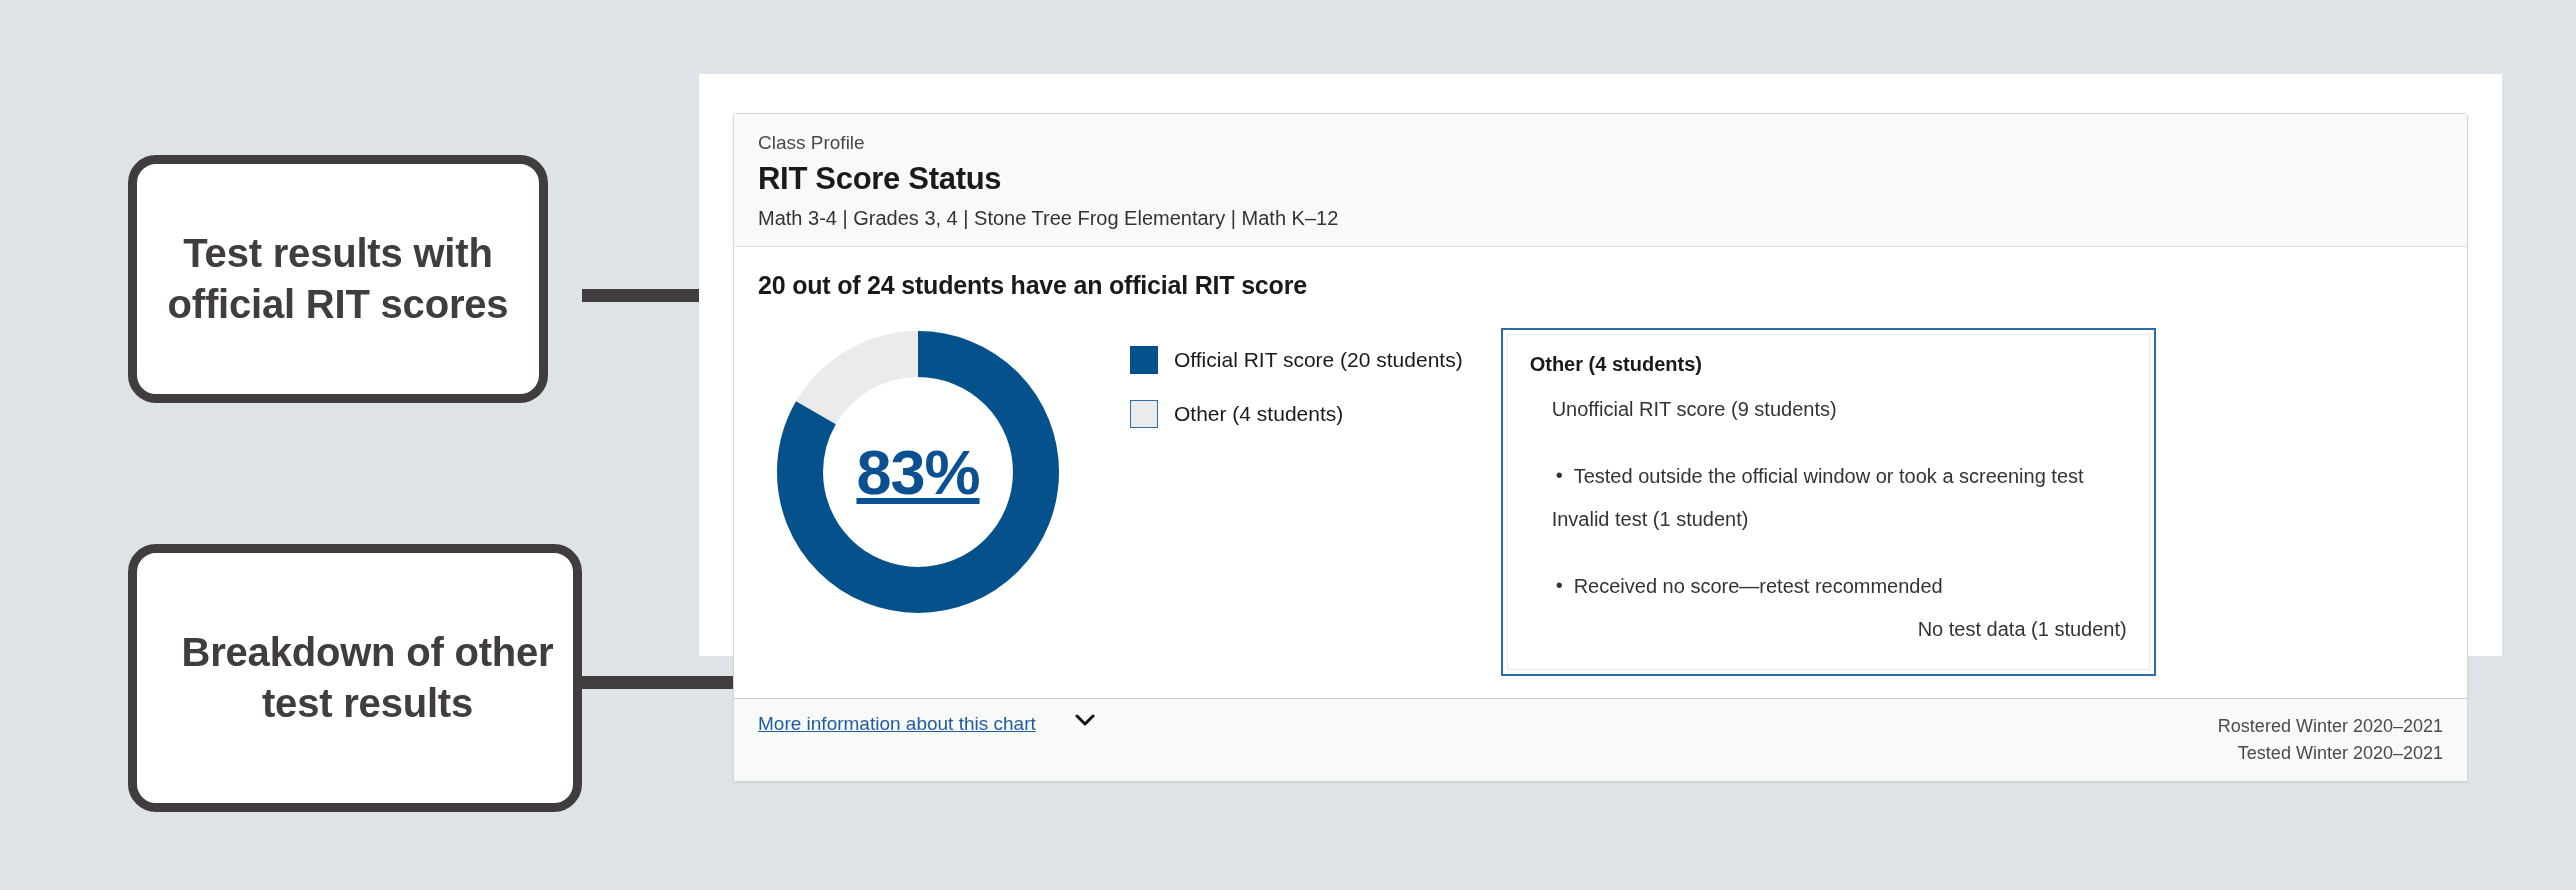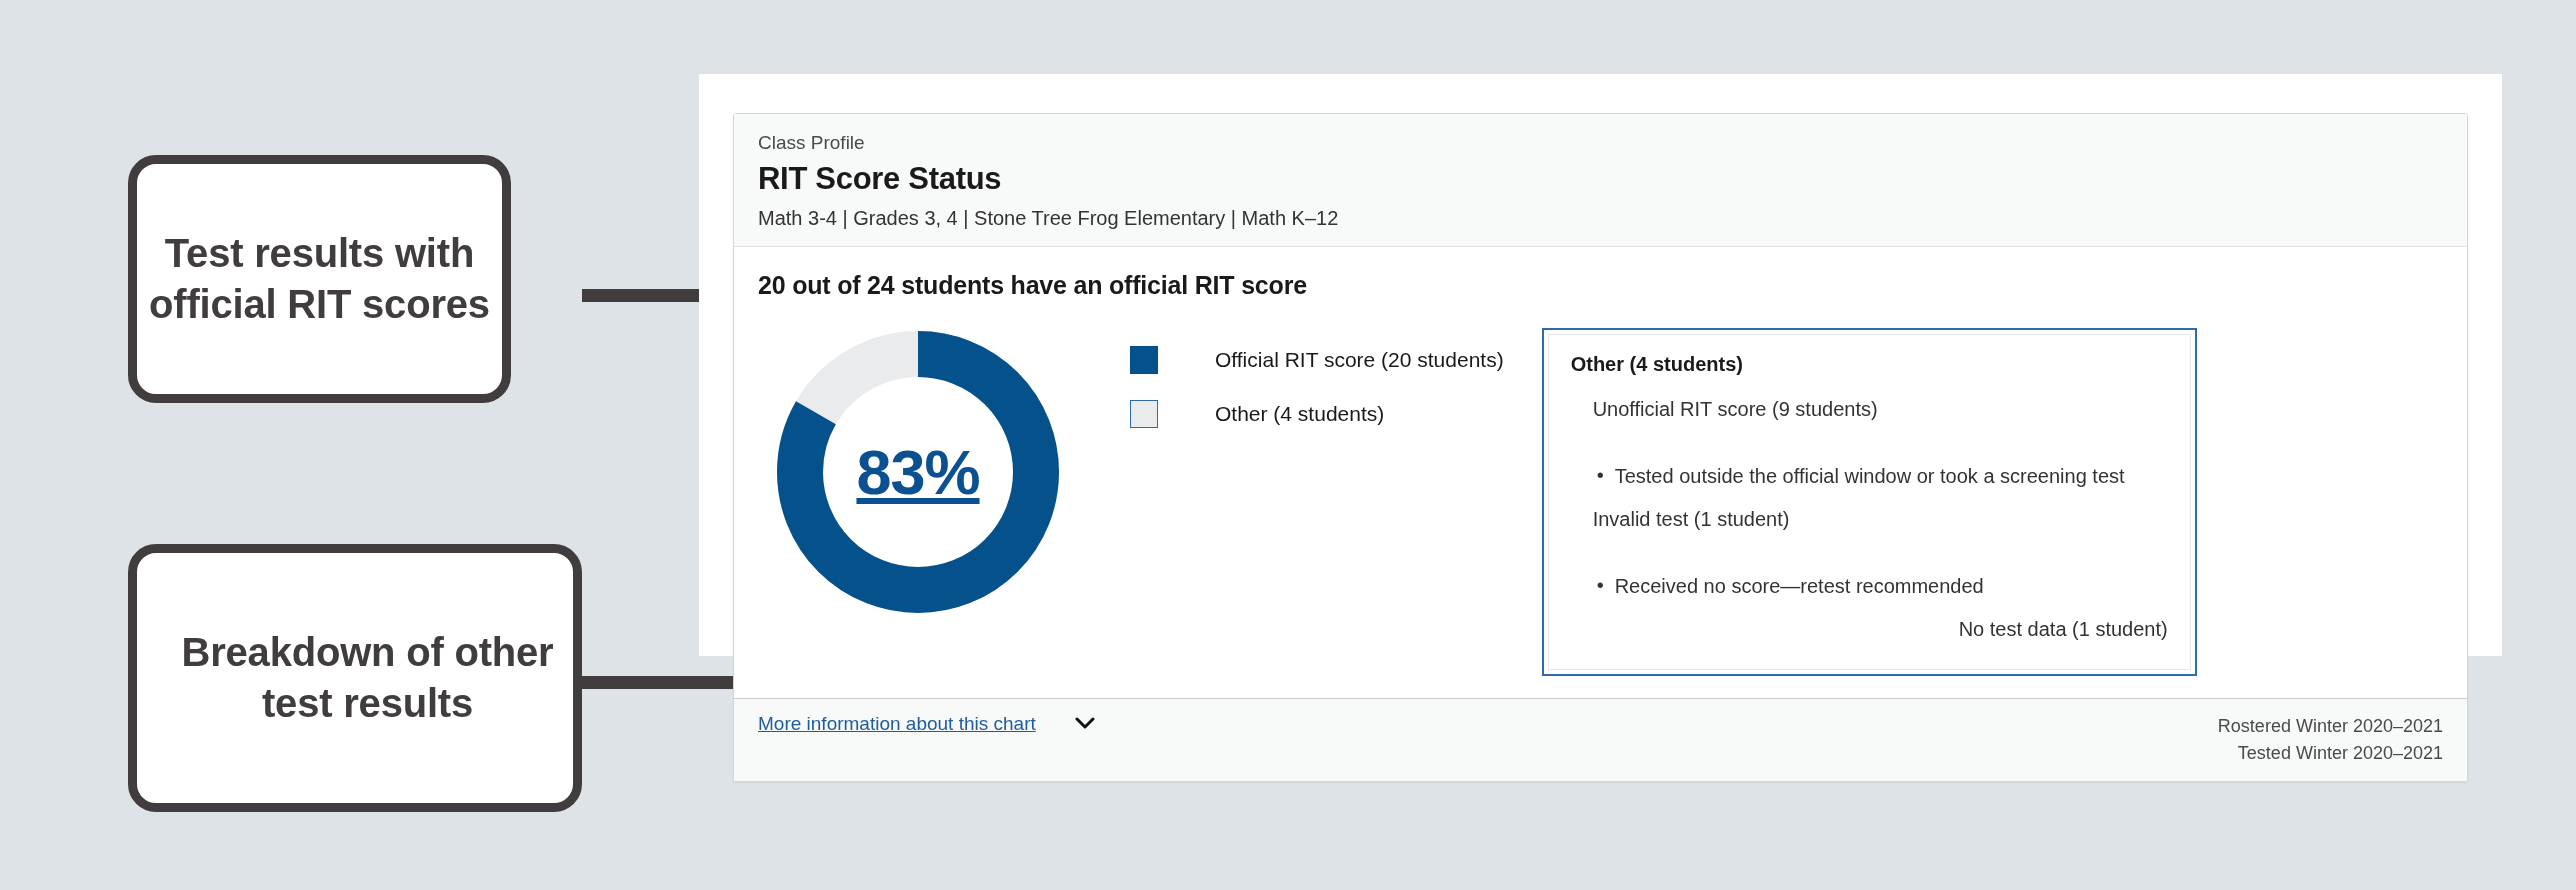--- a/index.html
+++ b/index.html
@@ -25,21 +25,21 @@
     box-sizing: border-box;
     display: flex;
     align-items: center;
     justify-content: center;
     text-align: center;
     color: #413c3d;
     font-weight: bold;
     line-height: 1.28;
     letter-spacing: -0.2px;
   }
-  #callout-1 { left: 128px; top: 155px; width: 383px; height: 248px; font-size: 40px; }
+  #callout-1 { left: 128px; top: 155px; width: 420px; height: 248px; font-size: 40px; }
   #callout-2 { left: 128px; top: 544px; width: 454px; height: 268px; font-size: 40px; padding-left: 25px; }
 
   .connector {
     position: absolute;
     background: #413c3d;
   }
   .dot {
     position: absolute;
     background: #413c3d;
     border-radius: 50%;
@@ -145,21 +145,20 @@
   
   .legend {
     margin-left: 62px;
     margin-top: 24px;
     flex: 0 0 auto;
   }
   .legend-item {
     display: flex;
     align-items: center;
     margin-bottom: 26px;
-    gap: 41px;
   }
   .swatch {
     width: 28px;
     height: 28px;
     flex: 0 0 auto;
     margin-right: 16px;
     box-sizing: border-box;
   }
   .swatch.blue { background: #04518c; }
   .swatch.grey { background: #eaebec; border: 1px solid #2d6ca8; }
@@ -217,21 +216,20 @@
     border-top: 1px solid #c8cbcd;
     padding: 14px 24px 14px 24px;
     display: flex;
     align-items: flex-start;
     justify-content: space-between;
     min-height: 62px;
     box-sizing: border-box;
   }
   .more-info {
     display: flex;
-    align-items: center;
     cursor: pointer;
     gap: 27px;
   }
   .more-info-link {
     font-size: 19px;
     color: #1f5c9e;
     text-decoration: underline;
   }
   .chev {
     margin-left: 12px;

